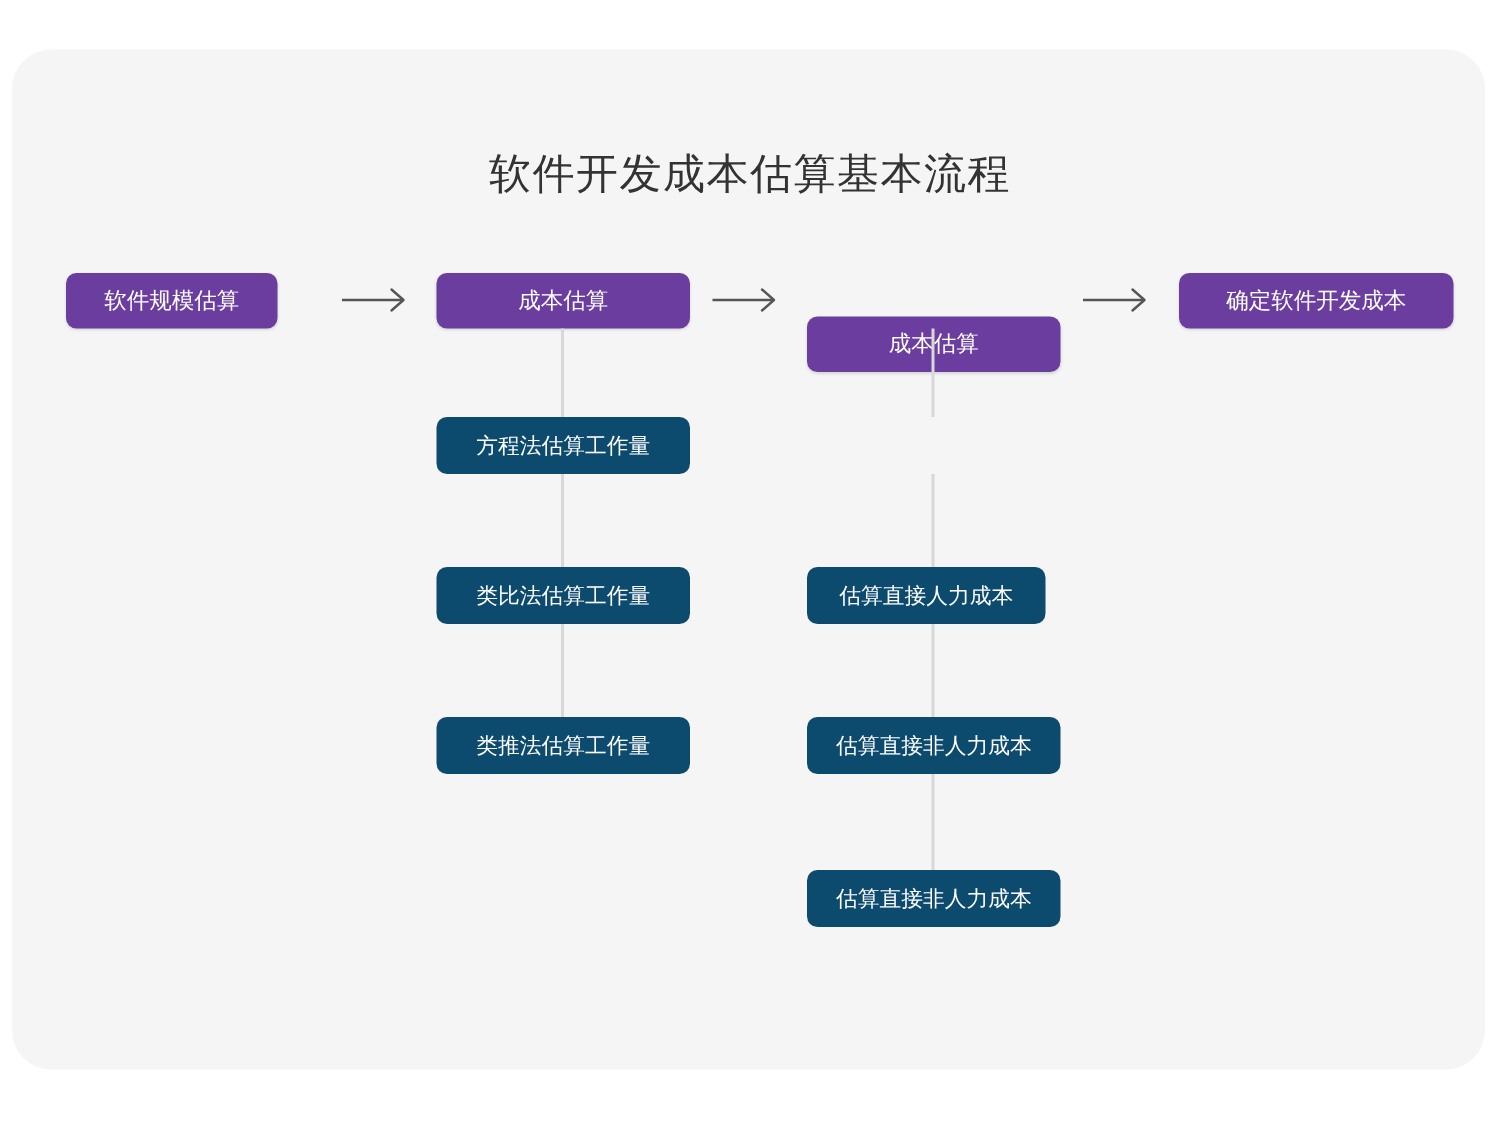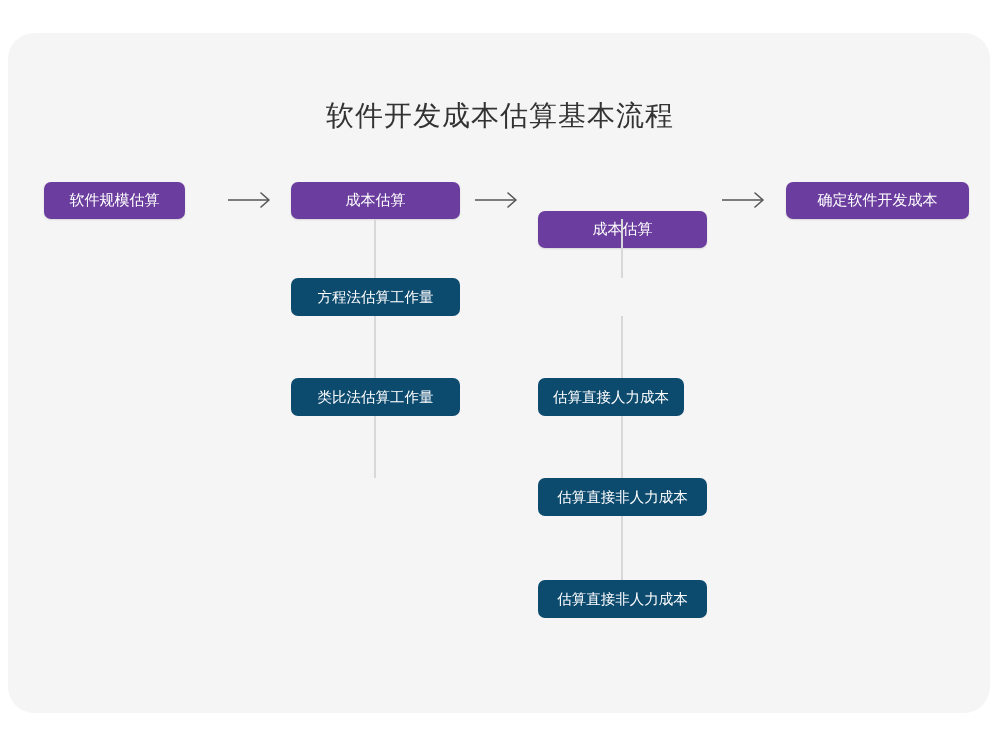--- a/index.html
+++ b/index.html
@@ -128,25 +128,26 @@
 
   <div class="node primary" style="left:786px; top:182px; width:183px;">确定软件开发成本</div>
 
   <div class="vline" style="left:374px; top:219px; height:59px;"></div>
   <div class="node sub" style="left:291px; top:278px; width:169px;">方程法估算工作量</div>
 
   <div class="vline" style="left:374px; top:316px; height:62px;"></div>
   <div class="node sub" style="left:291px; top:378px; width:169px;">类比法估算工作量</div>
 
   <div class="vline" style="left:374px; top:416px; height:62px;"></div>
+  <div class="node sub" style="left:291px; top:478px; width:169px;">类推法估算工作量</div>
 
   <div class="vline" style="left:621px; top:219px; height:59px;"></div>
 
   <div class="vline" style="left:621px; top:316px; height:62px;"></div>
-  <div class="node sub" style="left:538px; top:378px; width:146px;">估算直接人力成本</div>
+  <div class="node sub" style="left:538px; top:378px; width:159px;">估算直接人力成本</div>
 
   <div class="vline" style="left:621px; top:416px; height:62px;"></div>
   <div class="node sub" style="left:538px; top:478px; width:169px;">估算直接非人力成本</div>
 
   <div class="vline" style="left:621px; top:516px; height:64px;"></div>
   <div class="node sub" style="left:538px; top:580px; width:169px;font-family:Liberation Serif, serif;">估算直接非人力成本</div>
 
 </div>
 
 </body></html>

